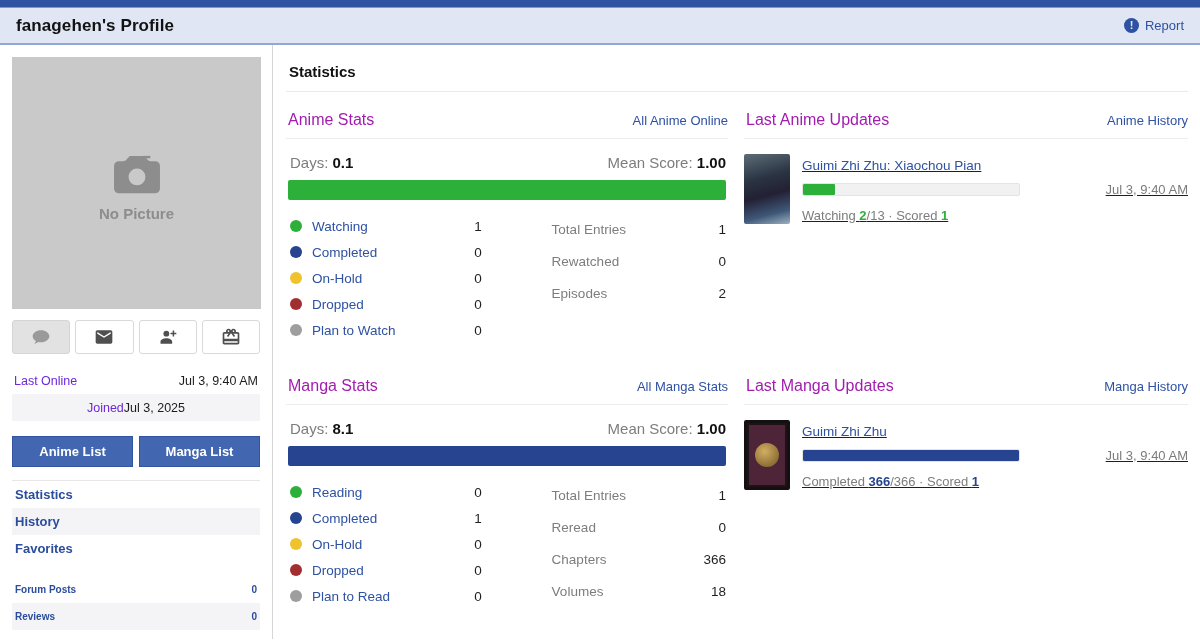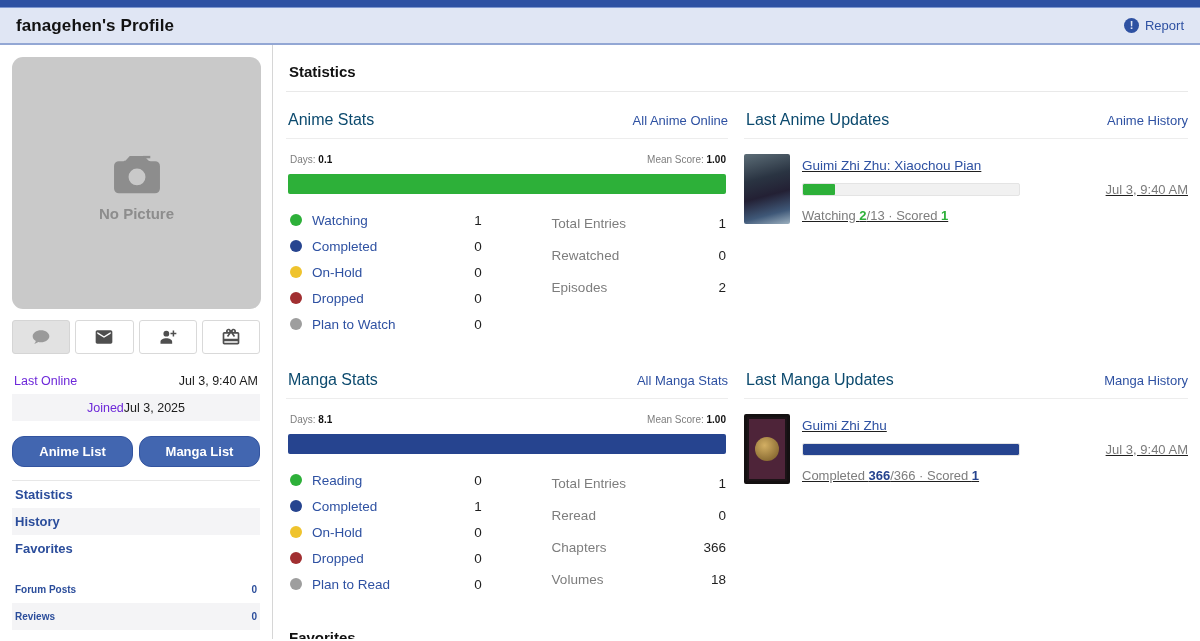--- a/index.html
+++ b/index.html
@@ -16,61 +16,61 @@
   .report-ico { width:15px; height:15px; border-radius:50%; background:#2e51a2; color:#e0e6f4;
     font-size:11px; font-weight:bold; display:flex; align-items:center; justify-content:center; line-height:1; }
 
   
   .page { display:flex; height:594px; }
   .sidebar { width:273px; border-right:1px solid #d6d6d6; padding:12px 12px 0 12px; flex-shrink:0; }
   .content { flex:1; padding:10px 12px 0 13px; overflow:hidden; }
 
   
   .avatar { width:249px; height:252px; background:#c9c9c9; display:flex; flex-direction:column;
-    align-items:center; justify-content:center;border-radius:11px; }
+    align-items:center; justify-content:center; }
   .avatar svg { width:58px; height:58px; fill:#8d8d8d; }
   .avatar .np { margin-top:2px; font-size:15px; font-weight:bold; color:#8d8d8d; }
 
   .iconbtns { display:flex; gap:5px; margin-top:11px; }
   .iconbtn { flex:1; height:34px; background:#fff; border:1px solid #d9d9d9; border-radius:3px;
     display:flex; align-items:center; justify-content:center; cursor:pointer; }
   .iconbtn svg { width:20px; height:20px; fill:#4f4f4f; }
   .iconbtn.disabled { background:#e2e2e2; border-color:#d5d5d5; }
   .iconbtn.disabled svg { fill:#9a9a9a; }
 
   .inforows { margin-top:13px; }
   .inforow { display:flex; justify-content:space-between; align-items:center;
     height:27px; padding:0 2px; font-size:12.5px; }
   .inforow .lbl { font-weight:normal; color:#6d28d9; }
   .inforow .val { color:#1c1c1c; }
   .alt { background:#f4f4f6;justify-content:center; }
 
   .listbtns { display:flex; gap:6px; margin-top:15px; }
-  .listbtn { flex:1; height:31px; background:#4266b0; border:1px solid #33549f; border-radius:12px;
+  .listbtn { flex:1; height:31px; background:#4266b0; border:1px solid #33549f; border-radius:0;
     color:#fff; font-weight:bold; font-size:13px; display:flex; align-items:center; justify-content:center;
     cursor:pointer; font-family:"Liberation Sans", sans-serif; }
 
   .navlinks { margin-top:13px; border-top:1px solid #e7e7e7; }
   .navrow { display:flex; justify-content:space-between; align-items:center; height:27px;
     padding:0 3px; font-size:13px; font-weight:bold; color:#2b4d9b; cursor:pointer; }
   .countrows { margin-top:14px; }
   .countrow { display:flex; justify-content:space-between; align-items:center; height:27px;
     padding:0 3px; font-size:10px; font-weight:bold; color:#2b4d9b; cursor:pointer; }
 
   
   .stats-heading { font-size:15px; font-weight:bold; color:#111; padding:8px 0 11px 3px;
     border-bottom:1px solid #e9e9e9; }
   .grid { display:grid; grid-template-columns:442px 1fr; column-gap:16px; row-gap:28px; margin-top:13px; }
 
   .sec-head { display:flex; align-items:baseline; justify-content:space-between;
     border-bottom:1px solid #ededed; padding:6px 0 9px 2px; }
-  .sec-head h3 { font-size:16px; font-weight:normal; color:#0c4a6e; }
+  .sec-head h3 { font-size:16px; font-weight:normal; color:#a21caf; }
   a.sec-link { font-size:13px; color:#2e51a2; text-decoration:none; cursor:pointer; }
 
-  .days-row { display:flex; justify-content:space-between; margin:15px 2px 9px 4px; font-size:10px; color:#7d7d7d; }
+  .days-row { display:flex; justify-content:space-between; margin:15px 2px 9px 4px; font-size:15px; color:#7d7d7d; }
   .days-row b { color:#111; }
   .bigbar { height:20px; border-radius:2px; margin:0 2px; overflow:hidden; background:#f0f0f0; }
   .bigbar .fill { height:100%; }
 
   .statgrid { display:flex; justify-content:space-between; margin:13px 2px 0 4px; }
   .statuses { width:44%; }
   .statrow { display:flex; align-items:center; height:26px; font-size:13.5px; }
   .dot { width:12px; height:12px; border-radius:50%; margin-right:10px; flex-shrink:0; }
   .statrow .slbl { flex:1; color:#2e51a2; cursor:pointer; }
   .statrow .sval { width:34px; text-align:right; color:#1f1f1f; }

